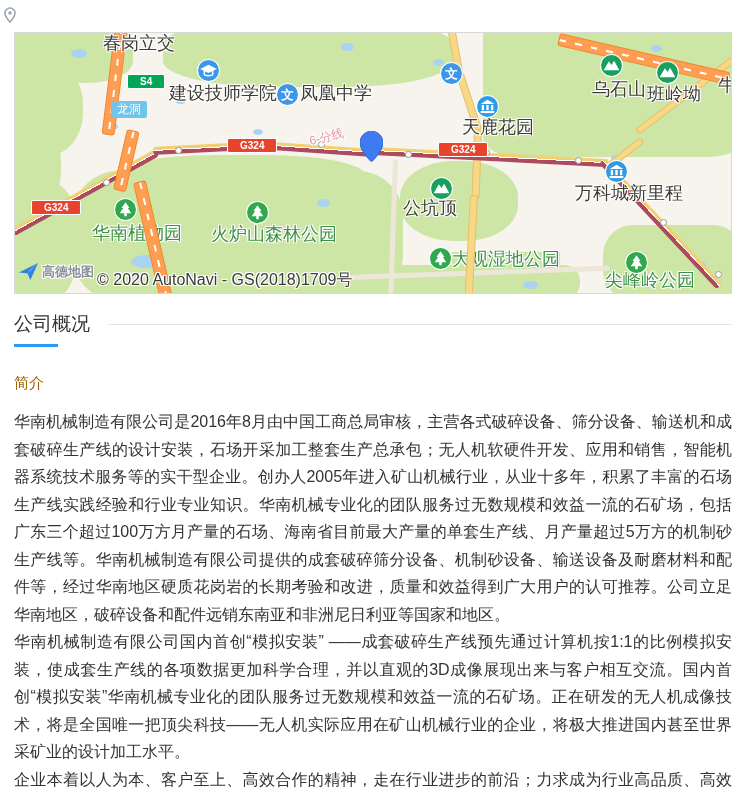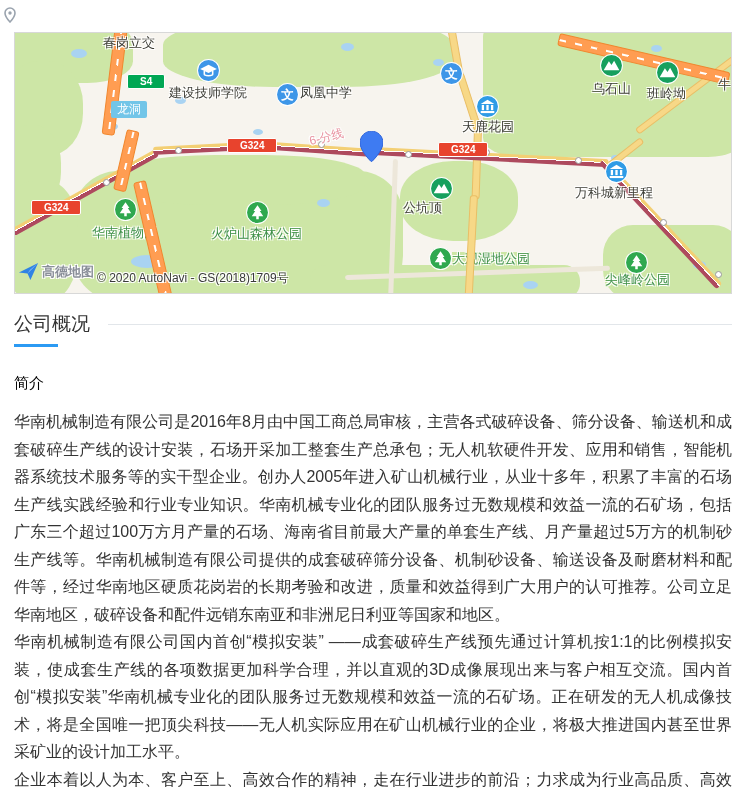--- a/index.html
+++ b/index.html
@@ -18,46 +18,46 @@
   .road-m { background:#EDE7DA; z-index:3; }
   .road-y { background:#F7D887; border:1px solid #E9BE66; z-index:4; }
   .g324 { background:linear-gradient(to bottom,#F3CF74 0 3px,#FFFFFF 3px 4px,#AE4A5E 4px 8px); height:8px; z-index:5; }
   .road-o { background-color:#FF9D52; border:1px solid #F0872E; z-index:6; }
   .road-o.v { background-image:repeating-linear-gradient(to bottom,#fff 0 7px,transparent 7px 16px);
               background-size:2px 100%; background-position:center top; background-repeat:no-repeat; }
   .road-o.h { background-image:repeating-linear-gradient(to right,#fff 0 7px,transparent 7px 16px);
               background-size:100% 2px; background-position:left center; background-repeat:no-repeat; }
   .station { position:absolute; width:7px; height:7px; background:#fff; border:1px solid #999;
              border-radius:50%; z-index:7; }
-  .mlabel { position:absolute; font-size:13px; line-height:14px; white-space:nowrap; z-index:8;
+  .mlabel { position:absolute; font-size:18px; line-height:14px; white-space:nowrap; z-index:8;
             text-shadow:-1px -1px 0 #fff,1px -1px 0 #fff,-1px 1px 0 #fff,1px 1px 0 #fff; }
   .mlabel.dark  { color:#3D3D36; }
   .mlabel.green { color:#3E9048; }
   .mlabel.pink  { color:#E8919F; font-size:12px; }
   .mlabel.box   { background:#72C5E8; color:#fff; font-size:12px; line-height:17px; padding:0 6px;
                   border-radius:2px; text-shadow:none; }
   .mlabel.multi { white-space:pre-line; text-align:center; }
   .micon { position:absolute; z-index:8; }
   .mbadge { position:absolute; color:#fff; font-weight:bold; font-size:10px; line-height:13px;
             padding:0 12px; border-radius:2px; border:1px solid #fff; z-index:8; white-space:nowrap; }
   .mbadge.g { background:#E8432D; }
   .mbadge.s { background:#00A754; }
   .marker { position:absolute; left:345px; top:98px; z-index:9; }
   .map-logo { position:absolute; left:3px; top:228px; display:flex; align-items:center; z-index:10; }
   .logo-text { font-size:13px; font-weight:bold; color:#8A8F99; margin-left:3px;
                text-shadow:-1px -1px 0 #fff,1px -1px 0 #fff,-1px 1px 0 #fff,1px 1px 0 #fff; }
-  .map-copy { position:absolute; left:82px; top:237px; font-size:12px; color:#3A3A3A; z-index:10;
+  .map-copy { position:absolute; left:82px; top:237px; font-size:16px; color:#3A3A3A; z-index:10;
               text-shadow:-1px -1px 0 #fff,1px -1px 0 #fff,-1px 1px 0 #fff,1px 1px 0 #fff; }
 
   
   .section-head { display:flex; align-items:center; margin:17px 14px 0 14px; }
   .section-title { font-size:19px; color:#333; white-space:nowrap; }
   .head-line { flex:1; height:1px; background:#E2E6EA; margin-left:18px; }
   .blue-bar { width:44px; height:3px; background:#2B9AF3; margin:7px 0 0 14px; }
-  .subtitle { margin:27px 14px 0 14px; font-size:15px; color:#000000; }
+  .subtitle { margin:27px 14px 0 14px; font-size:15px; color:#a16207; }
   .content { margin:15px 14px 0 14px; padding-bottom:22px; }
   .content p { margin:0; font-size:16px; line-height:27.5px; color:#333; text-align:justify; }
 </style>
 </head>
 <body>
 
 <div class="page">
 
   <div class="addr">
     <span style="display:inline-flex;">

